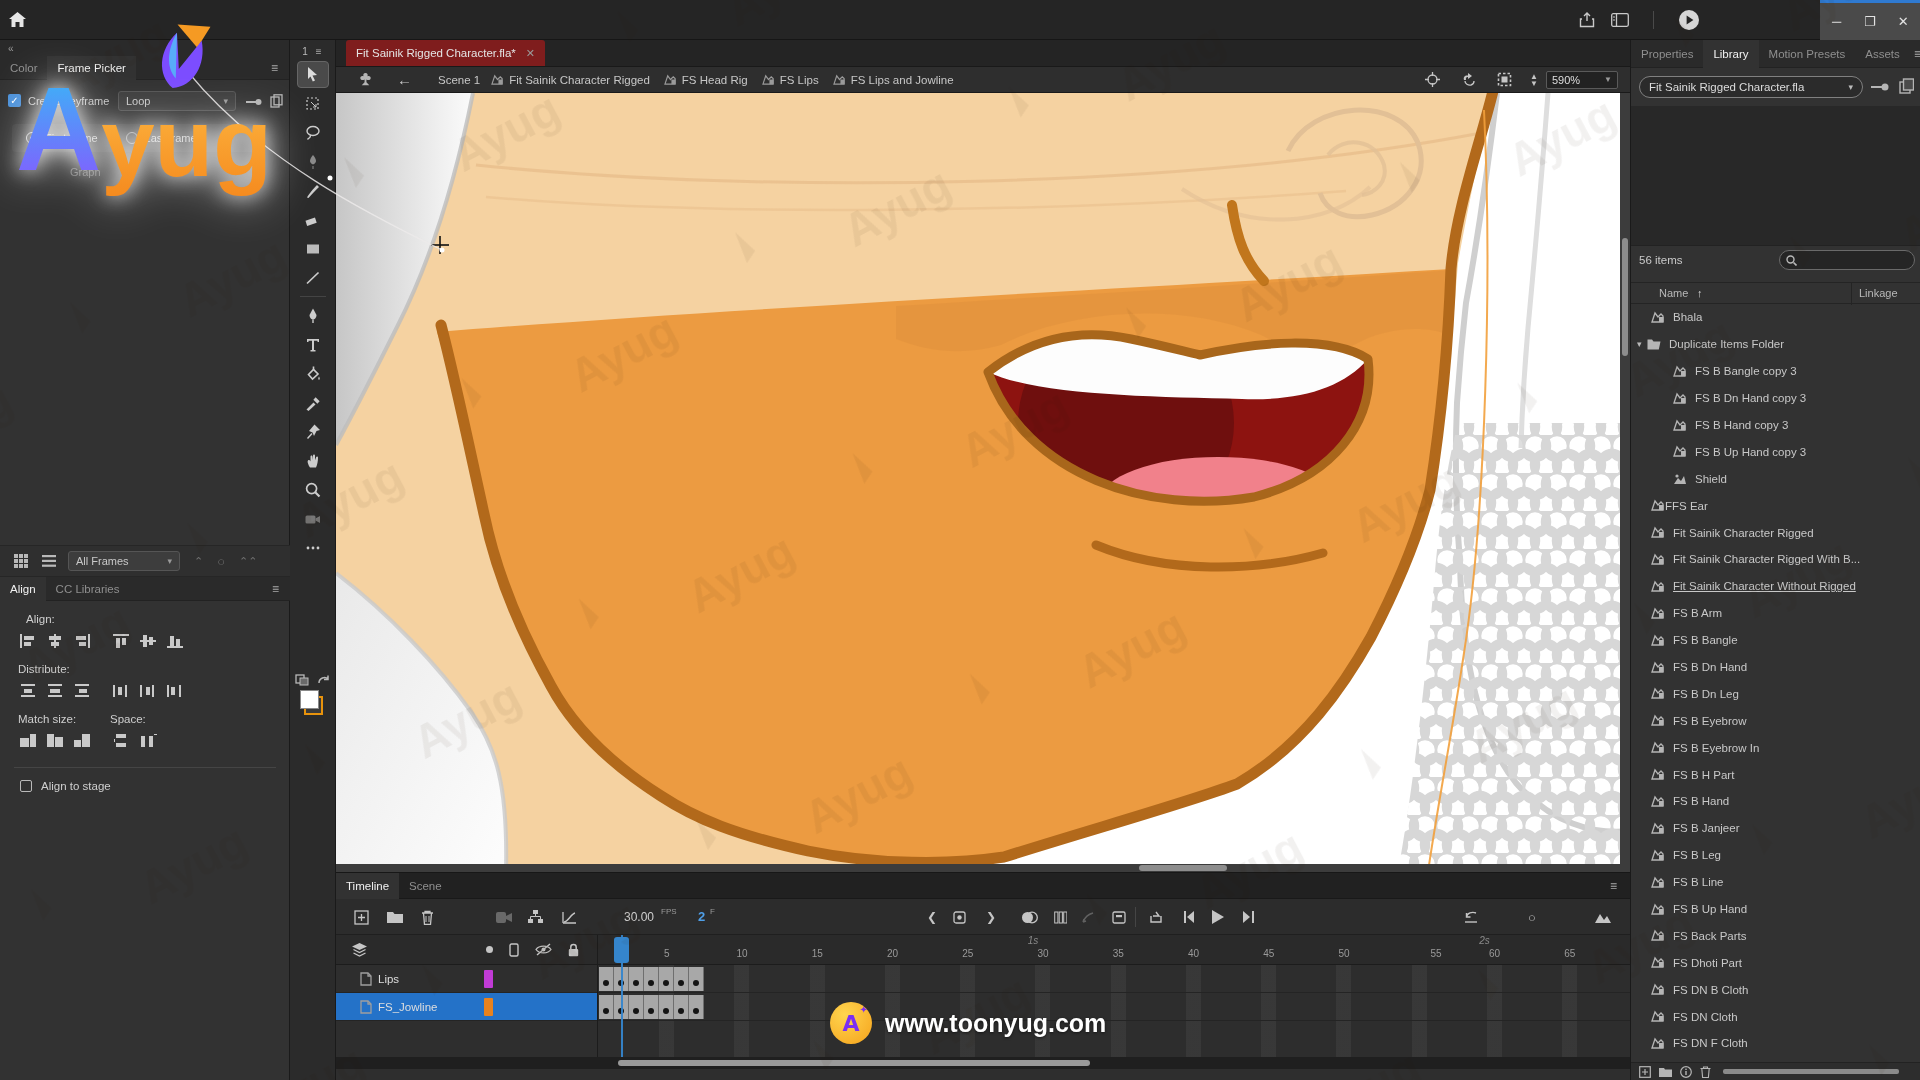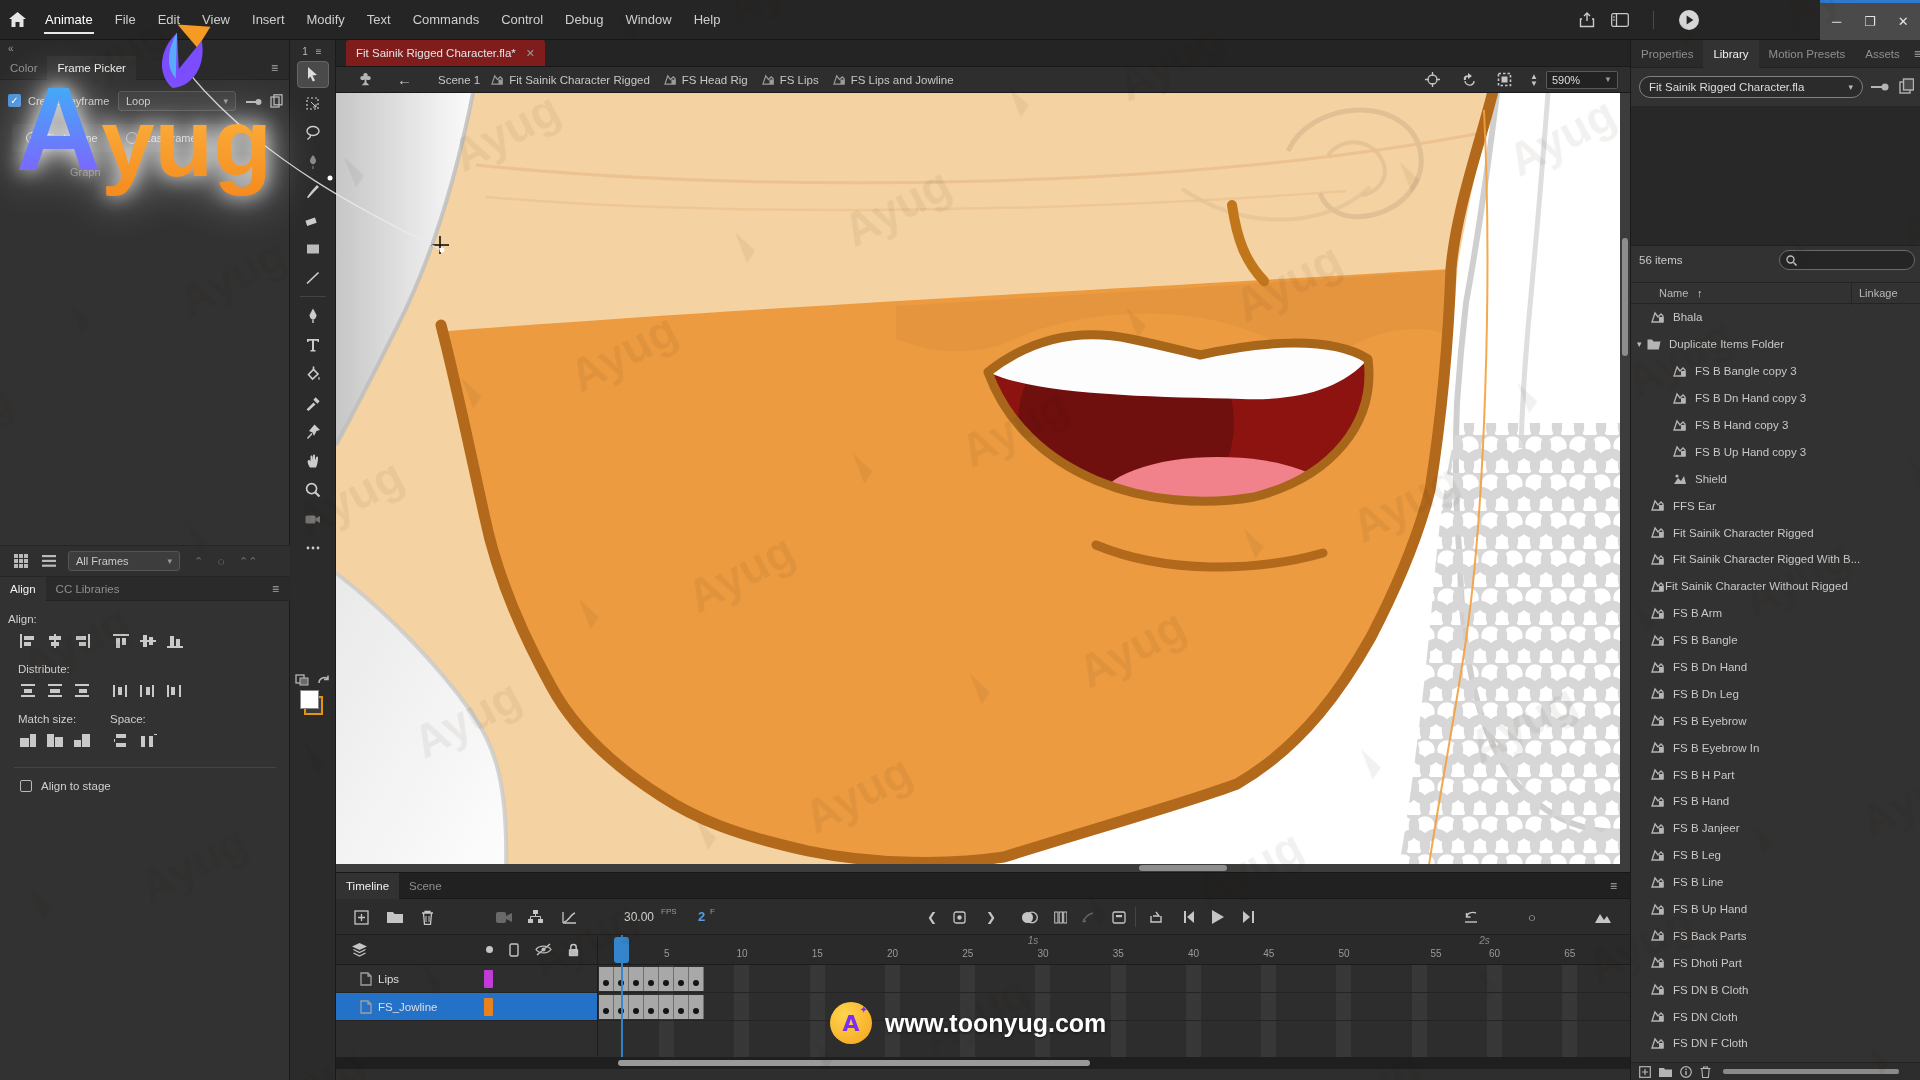--- a/index.html
+++ b/index.html
@@ -103,34 +103,20 @@
 <body>
 
 <div id="app" class="noselect">
 
   <div id="titlebar" class="abs">
     <div style="width:34px;display:flex;justify-content:center;">
       <svg width="17" height="15" viewBox="0 0 17 15">
           <path d="M8.5 0 L17 7 L14.5 7 L14.5 15 L10.5 15 L10.5 10 L6.5 10 L6.5 15 L2.5 15 L2.5 7 L0 7 Z" fill="#e6e6e6"></path>
         </svg>
     </div>
-    <div id="menubar-items" style="display:flex;align-items:center;">
-        <div class="menu-item active">Animate</div>
-        <div class="menu-item">File</div>
-        <div class="menu-item">Edit</div>
-        <div class="menu-item">View</div>
-        <div class="menu-item">Insert</div>
-        <div class="menu-item">Modify</div>
-        <div class="menu-item">Text</div>
-        <div class="menu-item">Commands</div>
-        <div class="menu-item">Control</div>
-        <div class="menu-item">Debug</div>
-        <div class="menu-item">Window</div>
-        <div class="menu-item">Help</div>
-      </div>
     <div style="position:absolute;right:220px;display:flex;align-items:center;gap:16px;">
       <svg width="16" height="16" viewBox="0 0 16 16">
           <path d="M8 1 L8 9 M5 4 L8 1 L11 4" stroke="#c9c9c9" stroke-width="1.4" fill="none"></path>
           <path d="M3 7 L1.5 7 L1.5 14.5 L14.5 14.5 L14.5 7 L13 7" stroke="#c9c9c9" stroke-width="1.4" fill="none"></path>
         </svg>
       <svg width="18" height="14" viewBox="0 0 18 14">
           <rect x="0.7" y="0.7" width="16.6" height="12.6" rx="1.5" stroke="#c9c9c9" stroke-width="1.3" fill="none"></rect>
           <line x1="5.5" y1="1" x2="5.5" y2="13" stroke="#c9c9c9" stroke-width="1.3"></line>
           <line x1="2" y1="4" x2="4" y2="4" stroke="#c9c9c9"></line>
           <line x1="2" y1="7" x2="4" y2="7" stroke="#c9c9c9"></line>
@@ -217,21 +203,21 @@
       <span class="dim-ic" style="margin-left:14px;">⌃⌃</span>
     </div>
 
     <div style="position:absolute;left:0;top:537px;width:290px;">
       <div class="panel-tabrow">
         <div class="ptab active">Align</div>
         <div class="ptab">CC Libraries</div>
         <div style="flex:1"></div>
         <div class="hamburger" style="padding-right:10px;">≡</div>
       </div>
-      <div class="sec-label" style="margin:12px 0 6px 8px;">Align:</div>
+      <div class="sec-label" style="margin:12px 0 6px 26px;">Align:</div>
       <div id="align-row" style="display:flex;margin-left:16px;gap:3px;">
           <div class="mini-btn">
             <svg width="16" height="14" viewBox="0 0 16 14">
               <g fill="#c9c9c9">
                 <rect x="0" y="0" width="2" height="14"></rect>
                 <rect x="4" y="2" width="10" height="4"></rect>
                 <rect x="4" y="8" width="7" height="4"></rect>
               </g>
             </svg>
           </div>
@@ -1016,21 +1002,21 @@
           <span style="margin-left: 8px; white-space: nowrap;">Shield</span>
         </div>
         <div class="lib-row">
           <span class="chev"></span>
           <span style="margin-left: 4px;">
             <svg width="14" height="13" viewBox="0 0 14 13">
               <path d="M1 11 L4 2 L7 6 L10 3 L12 5 L12 11 Z" fill="none" stroke="#b5b5b5" stroke-width="1.3"></path>
               <rect x="8" y="6" width="4.5" height="5" fill="#b5b5b5"></rect>
             </svg>
           </span>
-          <span style="margin-left: 8px; white-space: nowrap;">FFS Ear</span>
+          <span style="white-space: nowrap;">FFS Ear</span>
         </div>
         <div class="lib-row">
           <span class="chev"></span>
           <span style="margin-left: 4px;">
             <svg width="14" height="13" viewBox="0 0 14 13">
               <path d="M1 11 L4 2 L7 6 L10 3 L12 5 L12 11 Z" fill="none" stroke="#b5b5b5" stroke-width="1.3"></path>
               <rect x="8" y="6" width="4.5" height="5" fill="#b5b5b5"></rect>
             </svg>
           </span>
           <span style="margin-left: 8px; white-space: nowrap;">Fit Sainik Character Rigged</span>
@@ -1046,21 +1032,21 @@
           <span style="margin-left: 8px; white-space: nowrap;">Fit Sainik Character Rigged With B...</span>
         </div>
         <div class="lib-row">
           <span class="chev"></span>
           <span style="margin-left: 4px;">
             <svg width="14" height="13" viewBox="0 0 14 13">
               <path d="M1 11 L4 2 L7 6 L10 3 L12 5 L12 11 Z" fill="none" stroke="#b5b5b5" stroke-width="1.3"></path>
               <rect x="8" y="6" width="4.5" height="5" fill="#b5b5b5"></rect>
             </svg>
           </span>
-          <span style="margin-left: 0; white-space: nowrap;">Fit Sainik Character Without Rigged</span>
+          <span style="margin-left: 8px; white-space: nowrap; text-decoration: underline;">Fit Sainik Character Without Rigged</span>
         </div>
         <div class="lib-row">
           <span class="chev"></span>
           <span style="margin-left: 4px;">
             <svg width="14" height="13" viewBox="0 0 14 13">
               <path d="M1 11 L4 2 L7 6 L10 3 L12 5 L12 11 Z" fill="none" stroke="#b5b5b5" stroke-width="1.3"></path>
               <rect x="8" y="6" width="4.5" height="5" fill="#b5b5b5"></rect>
             </svg>
           </span>
           <span style="margin-left: 8px; white-space: nowrap;">FS B Arm</span>

